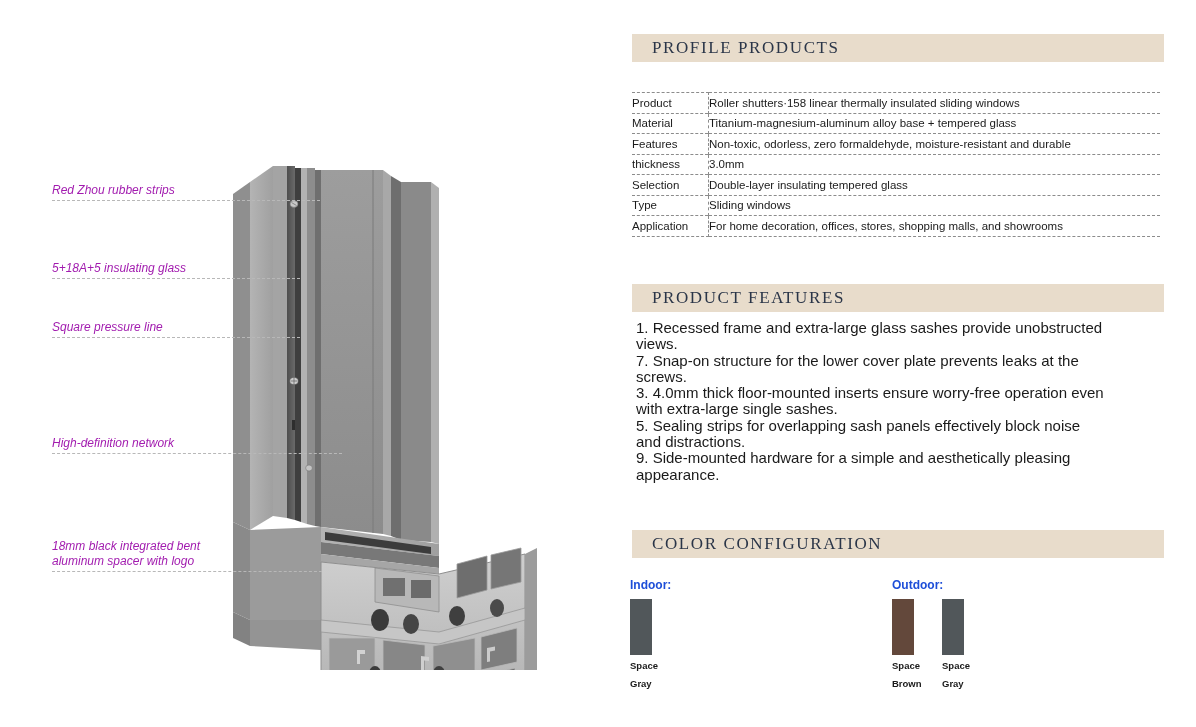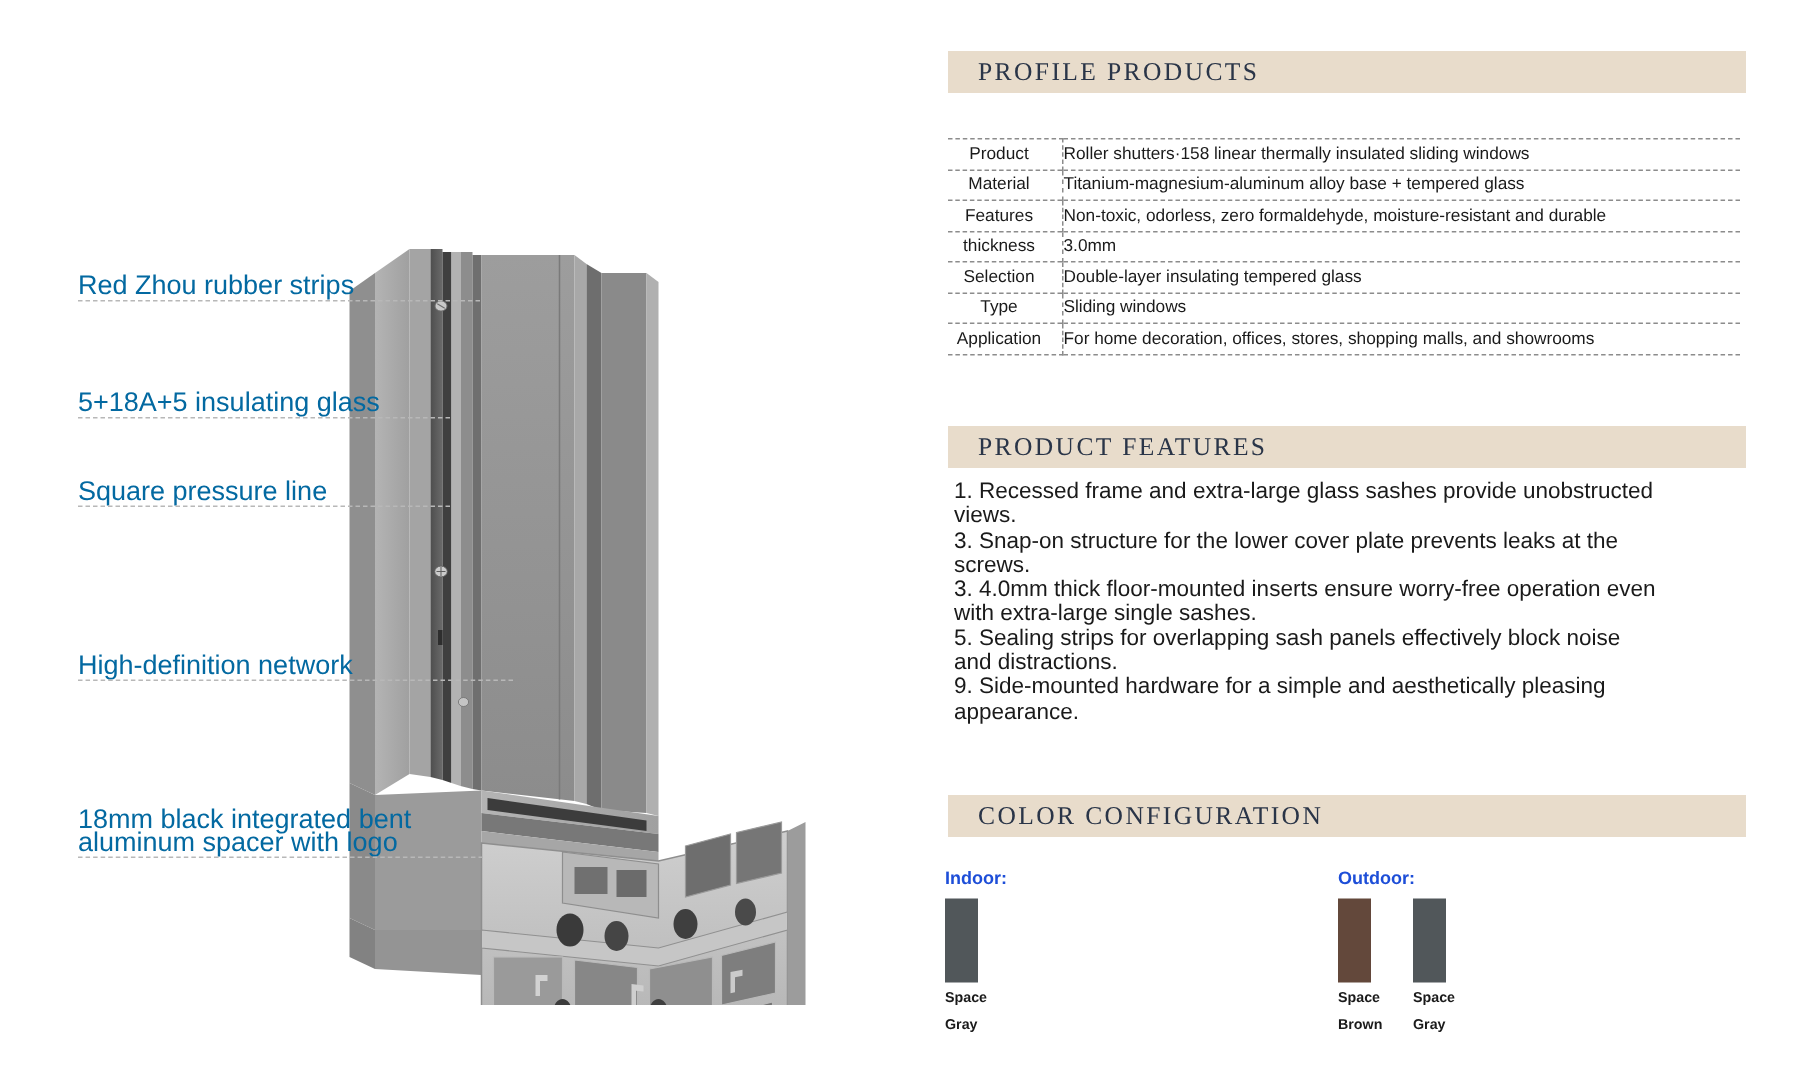--- a/index.html
+++ b/index.html
@@ -22,24 +22,25 @@
     left: 0; top: 0;
     width: 600px; height: 727px;
   }
   #profile-photo {
     position: absolute;
     left: 225px; top: 150px;
     width: 340px; height: 520px;
   }
   .callout {
     position: absolute;
-    font-size: 18px;
+    font-size: 12px;
     line-height: 15px;
-    color: #0369a1;
+    color: #a21caf;
     white-space: pre-line;
+    font-style: italic;
   }
   .leader {
     position: absolute;
     border-top: 1px dashed #b8b8b8;
     height: 0;
   }
 
   
   #right-panel {
     position: absolute;
@@ -75,21 +76,21 @@
   }
   #spec-table tr { height: 20.5px; }
   #spec-table td {
     border-top: 1px dashed #8c8c8c;
     padding: 0;
     vertical-align: middle;
   }
   #spec-table tr:last-child td { border-bottom: 1px dashed #8c8c8c; }
   #spec-table td.k {
     width: 68px;
-    text-align: center;
+    text-align: left;
     padding-right: 8px;
     border-right: 1px dashed #8c8c8c;
     white-space: nowrap;
   }
   #spec-table td.v {
     padding-left: 0;
     white-space: nowrap;
   }
 
   
@@ -298,21 +299,21 @@
       </tr>
     </tbody>
   </table>
 
   <div class="section-header" style="top:284px;">
     <span>PRODUCT  FEATURES</span>
   </div>
 
   <div id="features-list" style="left:36px; top:320px;">
     <div>1. Recessed frame and extra-large glass sashes provide unobstructed views.</div>
-    <div>3. Snap-on structure for the lower cover plate prevents leaks at the screws.</div>
+    <div>7. Snap-on structure for the lower cover plate prevents leaks at the screws.</div>
     <div>3. 4.0mm thick floor-mounted inserts ensure worry-free operation even with extra-large single sashes.</div>
     <div>5. Sealing strips for overlapping sash panels effectively block noise and distractions.</div>
     <div>9. Side-mounted hardware for a simple and aesthetically pleasing appearance.</div>
   </div>
 
   <div class="section-header" style="top:530px;">
     <span>COLOR CONFIGURATION</span>
   </div>
 
   <div class="color-group" style="left:30px; top:578px;">

